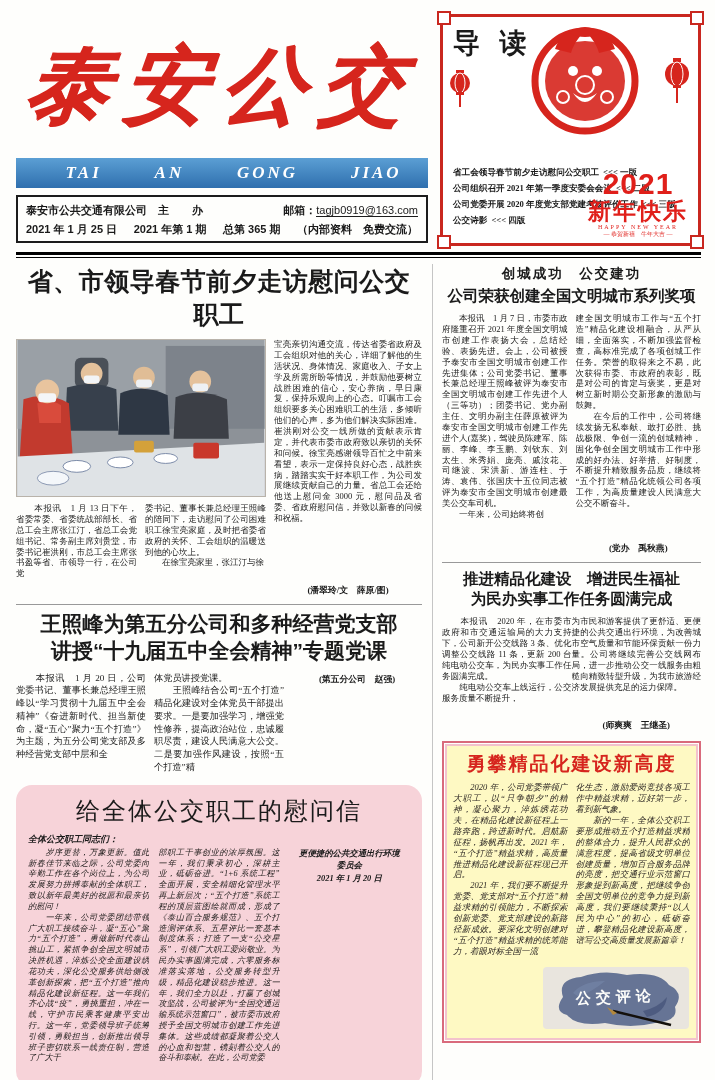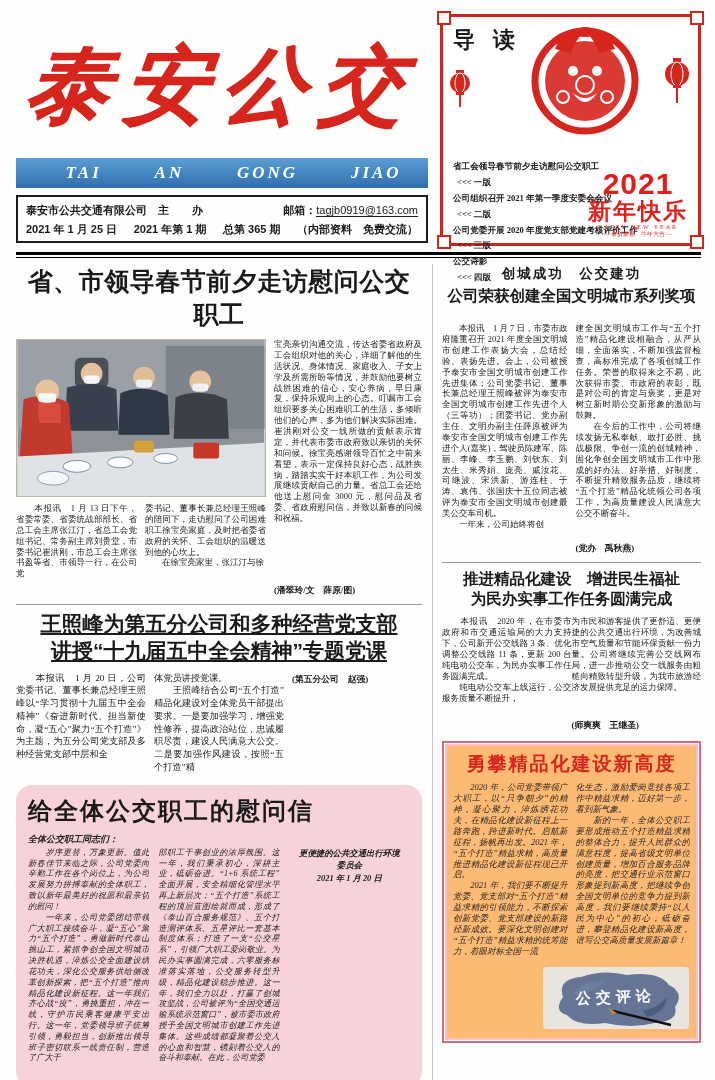--- a/index.html
+++ b/index.html
@@ -32,87 +32,87 @@
   .pubinfo .row { display:flex; justify-content:space-between; }
   .u { border-bottom:1px solid #1c1c1c; font-weight:normal; }
   .gap2 { letter-spacing:6px; }
   
   .daodu {
     flex:1; border:3px solid #c9271f; position:relative; padding:8px 10px; background:#fff;
   }
   .daodu .corner { position:absolute; width:14px; height:14px; border:2px solid #c9271f; background:#fff; }
   .corner.tl{left:-6px;top:-6px;} .corner.tr{right:-6px;top:-6px;}
   .corner.bl{left:-6px;bottom:-6px;} .corner.br{right:-6px;bottom:-6px;}
-  .daodu-title { font-size:22px; font-weight:900; font-family:"Liberation Sans",sans-serif; letter-spacing:6px; position:relative; z-index:2; }
+  .daodu-title { font-size:27px; font-weight:900; font-family:"Liberation Sans",sans-serif; letter-spacing:6px; position:relative; z-index:2; }
   .ox-wrap { position:absolute; top:2px; left:58px; right:30px; height:118px; display:flex; justify-content:center; z-index:1; }
   .lantern-l { position:absolute; left:6px; top:52px; }
   .lantern-r { position:absolute; right:8px; top:40px; }
   .daodu-items { margin-top:104px; position:relative; z-index:2; }
-  .daodu-item { display:flex; justify-content:flex-start; font-size:8.6px; font-weight:bold; line-height:1.85;flex-direction:column; }
+  .daodu-item { display:flex; justify-content:flex-start; font-size:8.6px; font-weight:bold; line-height:1.85; }
   .daodu-item .pg { color:#222; white-space:nowrap; margin-left:4px; }
   .ny { position:absolute; right:10px; bottom:4px; text-align:center; color:#e01f1a; z-index:2; }
   .ny .y { font-family:"Liberation Sans",sans-serif; font-size:30px; font-weight:900; letter-spacing:1px; line-height:1; }
   .ny .g { font-size:23px; font-weight:900; letter-spacing:2px; line-height:1.1; }
   .ny .en { font-size:6px; letter-spacing:2px; }
   .ny .sm { font-size:6px; }
   
   .rule-double { border-top:3px solid #000; border-bottom:1px solid #000; height:6px; margin:6px 0 6px; }
   .hr-light { border-top:1px solid #999; margin:7px 0 6px; }
   
   .main { display:flex; gap:10px; }
   .main-left { width:406px; }
   .main-right { flex:1; border-left:1px solid #c5c5c5; padding-left:9px; }
   .headline1 {
     font-family:"Liberation Sans","DejaVu Sans",sans-serif; font-weight:900;
     font-size:25px; text-align:center; letter-spacing:0.5px; margin:1px 0 8px;
   }
   .headline2 {
     font-family:"Liberation Sans",sans-serif; font-weight:900;
-    font-size:21px; text-align:center; line-height:1.28; margin:3px 0 7px;text-decoration:underline;
+    font-size:21px; text-align:center; line-height:1.28; margin:3px 0 7px;
   }
   .kicker { text-align:center; font-weight:900; font-size:13.5px; letter-spacing:2px; font-family:"Liberation Sans",sans-serif; margin-top:1px; }
   .headline3 { font-family:"Liberation Sans",sans-serif; font-weight:900; font-size:15.5px; text-align:center; line-height:1.3; margin:3px 0 7px; }
   .coltext { font-size:8.5px; line-height:1.28; text-align:justify; white-space:pre-line; overflow:hidden; }
-  .byline { text-align:left; font-weight:bold; font-size:8.8px; margin-top:2px; }
+  .byline { text-align:center; font-weight:bold; font-size:8.8px; margin-top:2px; }
   .colwrap { display:flex; flex-direction:column; }
   .colwrap .coltext { flex:1; }
   
   .a1-body { display:flex; gap:8px; height:258px; }
   .a1-left { width:250px; }
   .photo { width:250px; height:158px; display:block; border:1px solid #b9b3aa; }
   .a1-twocol { display:flex; gap:8px; margin-top:6px; height:90px; }
   .a1-twocol .coltext { flex:1; }
   .a1-right { flex:1; display:flex; flex-direction:column; }
   .a1-right .coltext { flex:1; }
   
   .a2-body { display:flex; gap:8px; height:242px; margin-top:2px; }
-  .a2-body > * { flex:1;margin-top:10px; }
+  .a2-body > * { flex:1; }
   .a4-body { display:flex; gap:0; height:116px; margin-top:1px; }
   .a4-body > * { flex:1; }
   
   .a3-body { display:flex; gap:8px; height:104px; }
   .a3-body > * { flex:1; }
   .a3-body .coltext { font-size:9.2px; line-height:1.38; }
   
   .letter {
     margin-top:9px; background:#f7d3d9; border-radius:16px;
     padding:8px 12px 8px 12px; height:302px; overflow:hidden;
   }
-  .letter-title { font-family:"Liberation Sans",sans-serif; font-weight:700; font-size:24px; letter-spacing:2px; margin:2px 0 6px; }
+  .letter-title { text-align:center; font-family:"Liberation Sans",sans-serif; font-weight:400; font-size:24px; letter-spacing:2px; margin:2px 0 6px; }
   .letter-salutation { font-size:9px; font-weight:bold; font-style:italic; }
   .letter-body { display:flex; gap:9px; height:240px; margin-top:2px; }
   .letter-body > * { flex:1; }
   .letter .coltext { font-size:8.2px; line-height:1.32; font-style:italic; color:#23201f; }
   .sig { text-align:center; font-size:8.4px; font-style:italic; font-weight:bold; line-height:1.5; }
   .lcol3 { display:flex; flex-direction:column; }
   .lcol3 .coltext { flex:1; }
   
   .commentary {
     margin-top:9px; border:2px solid #d96a7c; box-shadow:0 0 0 1px #fff inset, 0 0 0 3px #f3c2cc inset;
-    padding:8px 9px 1px; height:302px; position:relative; background:#fdba74;
+    padding:8px 9px 1px; height:302px; position:relative; background:#fef9c3;
   }
   .commentary-title { text-align:center; color:#d6251d; font-weight:900; font-size:19px; font-family:"Liberation Sans",sans-serif; letter-spacing:2px; margin-bottom:5px; }
   .c-body { display:flex; gap:8px; height:196px; }
   .c-body > * { flex:1; }
   .commentary .coltext { font-style:italic; color:#2a2522; }
   .c-byline { text-align:right; font-weight:bold; font-size:9px; margin-top:3px; padding-right:4px; }
   .stamp-row { position:absolute; right:10px; bottom:8px; }
 </style>
 </head>
 <body>

